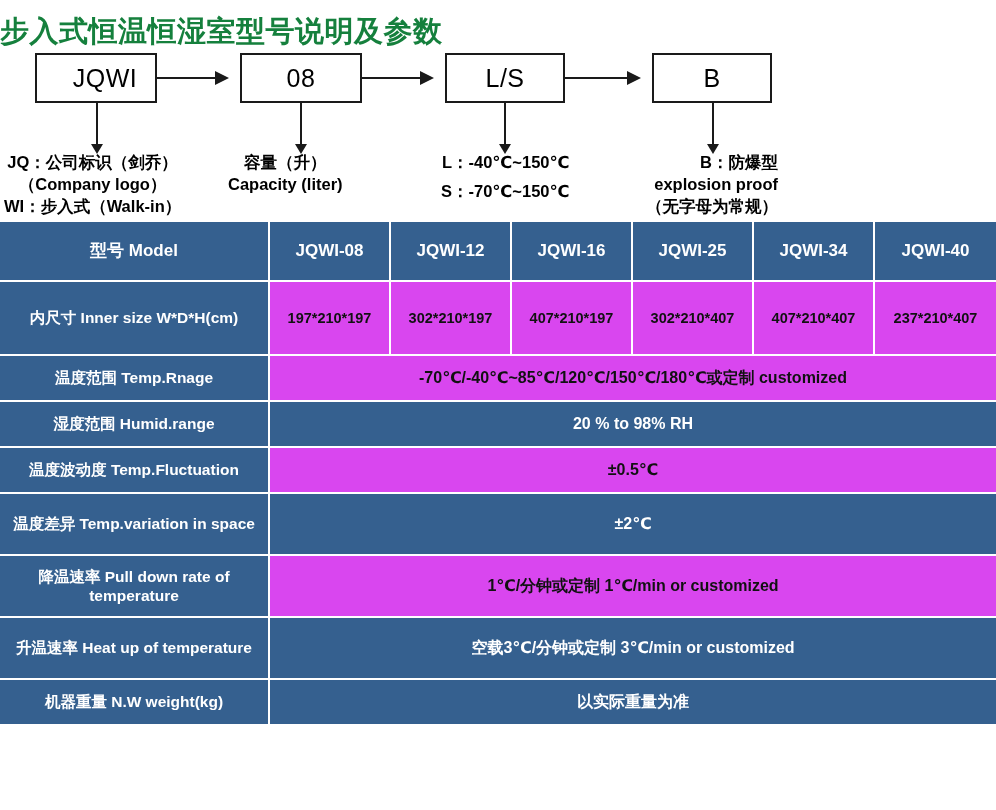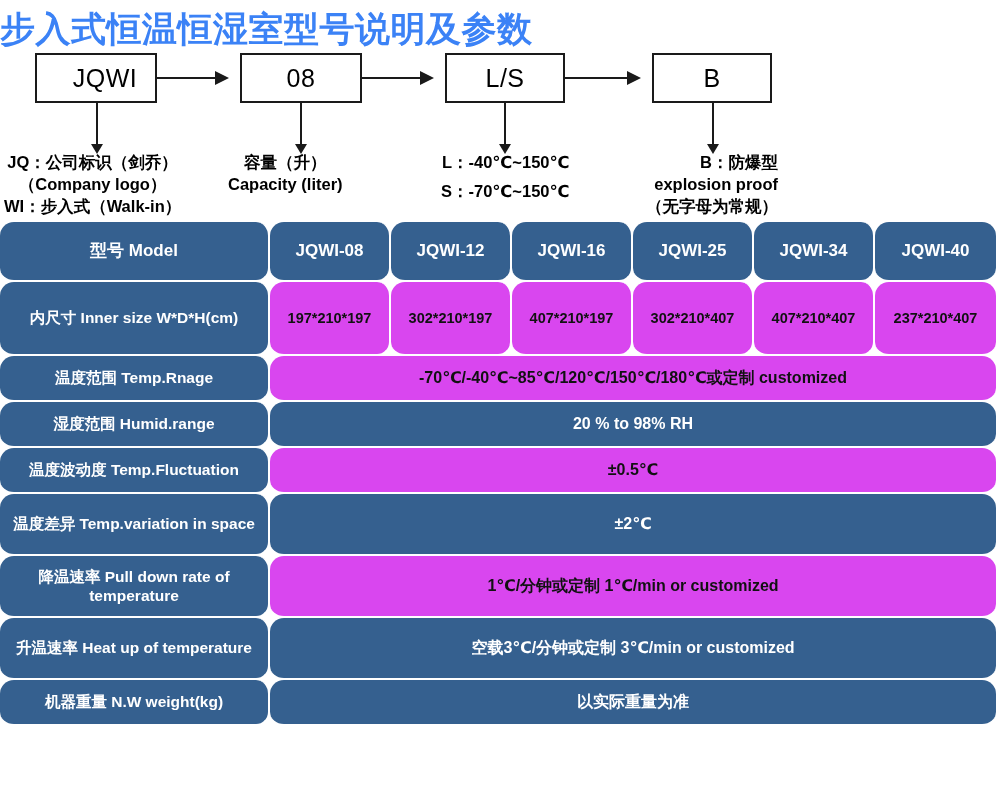--- a/index.html
+++ b/index.html
@@ -17,24 +17,24 @@
   .page {
     position: relative;
     width: 996px;
     height: 810px;
   }
 
   
   .title {
     position: absolute;
     left: 0px;
-    top: 6px;
-    font-size: 35px;
+    top: 12px;
+    font-size: 29px;
     font-weight: bold;
-    color: #3b82f6;
+    color: #15803d;
     letter-spacing: 0.5px;
     white-space: nowrap;
   }
 
   
   .diagram {
     position: absolute;
     left: 0;
     top: 48px;
     width: 996px;
@@ -127,21 +127,20 @@
     table-layout: fixed;
   }
   .spec-table td {
     border-right: 2px solid #ffffff;
     border-bottom: 2px solid #ffffff;
     padding: 0 4px;
     text-align: center;
     vertical-align: middle;
     font-weight: bold;
     line-height: 1.25;
-    border-radius: 14px;
   }
   .spec-table td:last-child { border-right: none; }
   .blue {
     background: #35608f;
     color: #ffffff;
   }
   .white {
     background: #d946ef;
     color: #111111;
   }

